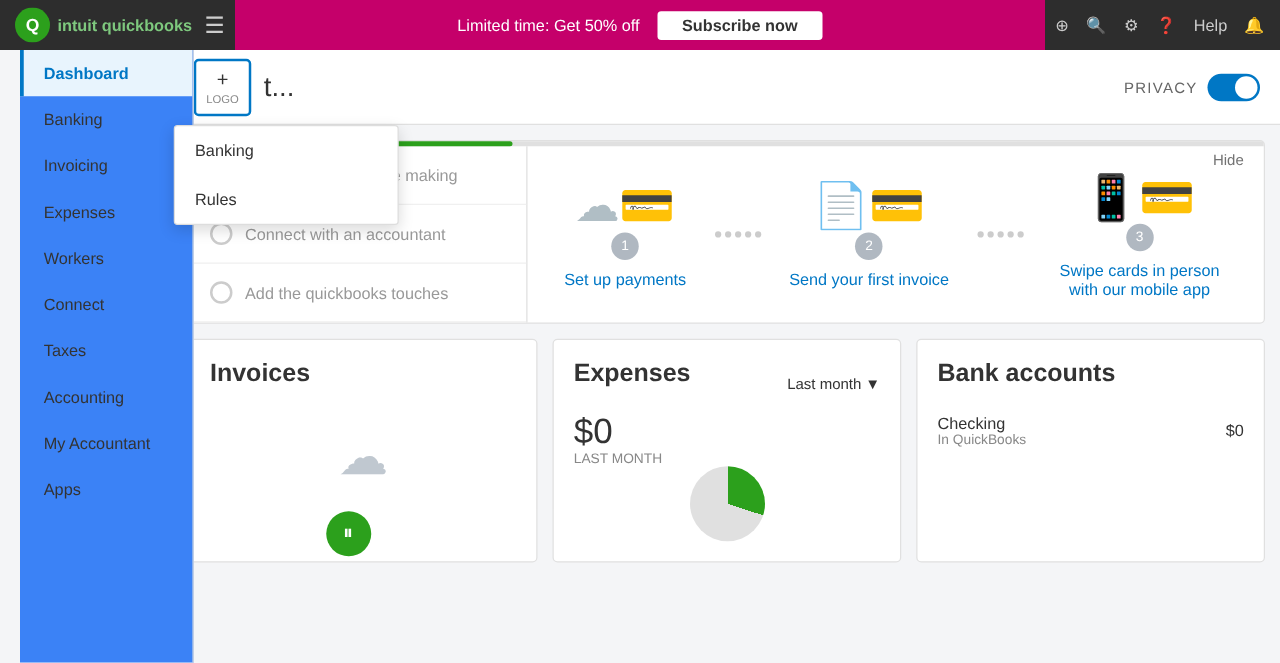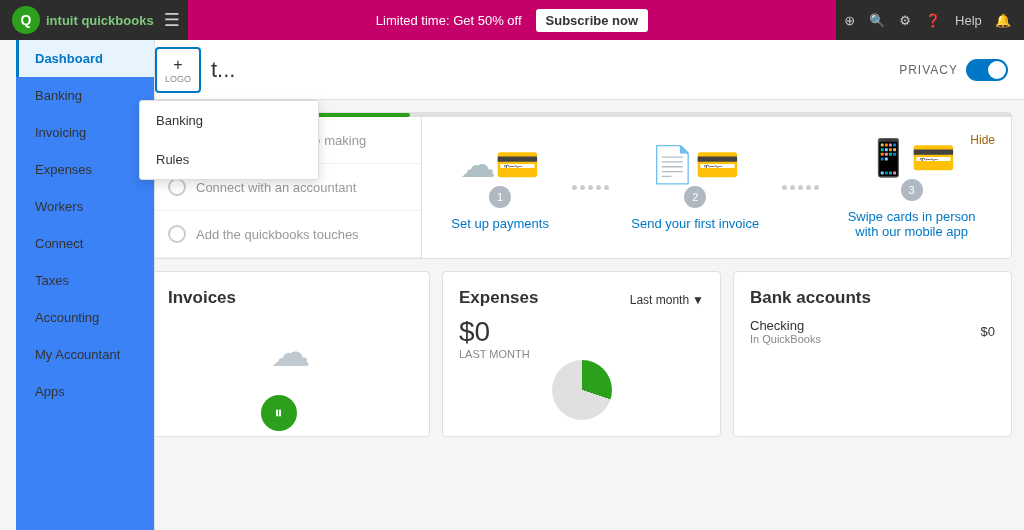--- a/index.html
+++ b/index.html
@@ -9,21 +9,21 @@
     .topnav {
       display: flex; align-items: center; background: #2d2d2d; height: 40px; padding: 0 12px; gap: 8px; position: relative; z-index: 100;
     }
     .logo-area { display: flex; align-items: center; gap: 6px; min-width: 130px; }
     .logo-icon { width: 28px; height: 28px; }
     .hamburger-icon { color: #ccc; font-size: 18px; cursor: pointer; margin-left: 4px; }
     .promo-banner {
       flex: 1; background: #c5006a; color: white; text-align: center; height: 40px; display: flex; align-items: center; justify-content: center; gap: 14px; font-size: 13px;
     }
     .subscribe-btn {
-      background: white; color: #333; border: none; padding: 4px 10px; border-radius: 3px; font-size: 13px; font-weight: 600; cursor: pointer;
+      background: white; color: #333; border: none; padding: 4px 20px; border-radius: 3px; font-size: 13px; font-weight: 600; cursor: pointer;
     }
     .topnav-right { display: flex; align-items: center; gap: 14px; color: #ccc; }
     .topnav-right span { font-size: 13px; cursor: pointer; }
     .topnav-icon { font-size: 18px; cursor: pointer; color: #ccc; }
 
     
     .sidebar {
       position: absolute; top: 40px; left: 16px; width: 139px; height: 490px; background: #3b82f6; border-right: 1px solid #e0e0e0; z-index: 50; overflow: hidden;
     }
     .sidebar-item {
@@ -82,29 +82,29 @@
     .progress-right {
       flex: 1; display: flex; align-items: center; justify-content: space-around; padding: 16px 24px;
     }
     .step-card { text-align: center; max-width: 140px; }
     .step-badge {
       width: 22px; height: 22px; border-radius: 50%; background: #b0b8c1; color: white; font-size: 11px; display: flex; align-items: center; justify-content: center; margin: 0 auto 8px;
     }
     .step-link { color: #0077c5; font-size: 13px; font-weight: 500; cursor: pointer; }
     .dots-line { display: flex; gap: 3px; margin: 0 12px; }
     .dot { width: 5px; height: 5px; border-radius: 50%; background: #ccc; }
-    .hide-link { position: absolute; right: 16px; top: 20px; font-size: 12px; color: #a16207; cursor: pointer; }
+    .hide-link { position: absolute; right: 16px; top: 8px; font-size: 12px; color: #737373; cursor: pointer; }
 
     
     .cards-row { display: flex; gap: 12px; margin: 0 12px 12px; }
     .card { background: #fff; border-radius: 4px; border: 1px solid #e0e0e0; padding: 16px; }
     .card-invoices { flex: 1; }
     .card-expenses { flex: 1; }
     .card-bank { flex: 1; }
-    .card-title { font-size: 17px; font-weight: 600; color: #333; margin-bottom: 4px; }
+    .card-title { font-size: 20px; font-weight: 600; color: #333; margin-bottom: 14px; }
     .expenses-header { display: flex; justify-content: space-between; align-items: center; margin-bottom: 4px; }
     .last-month-badge { font-size: 12px; color: #333; display: flex; align-items: center; gap: 3px; cursor: pointer; }
     .expense-amount { font-size: 28px; font-weight: 300; color: #333; }
     .expense-label { font-size: 11px; color: #888; text-transform: uppercase; }
     .bank-row { display: flex; justify-content: space-between; align-items: center; padding: 6px 0; }
     .bank-name { font-size: 13px; color: #333; }
     .bank-sub { font-size: 11px; color: #888; }
     .bank-amount { font-size: 13px; color: #333; }
 
     

